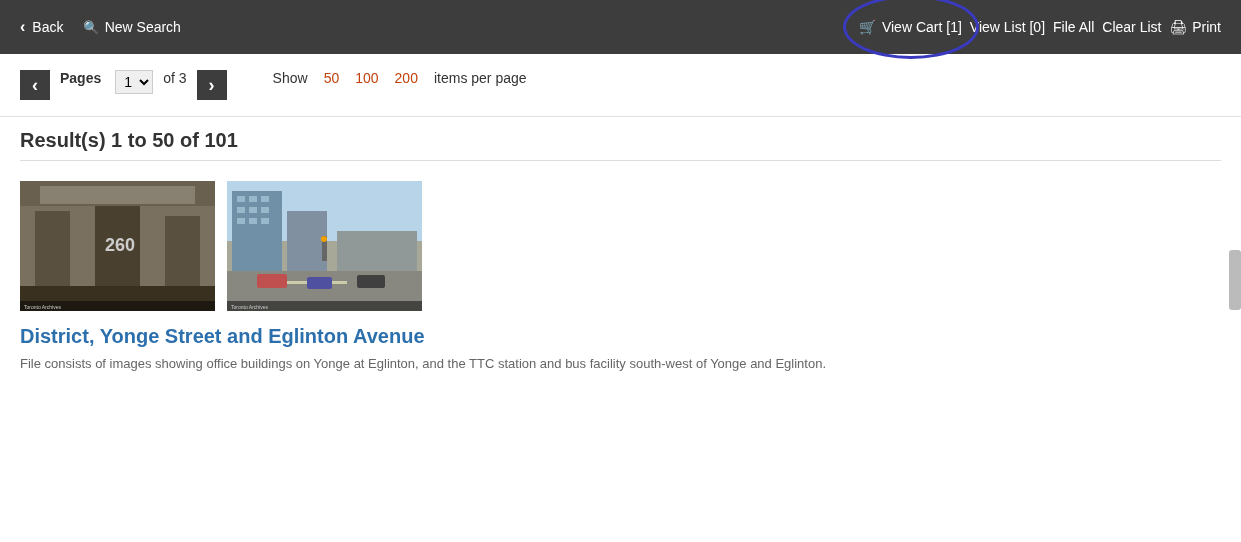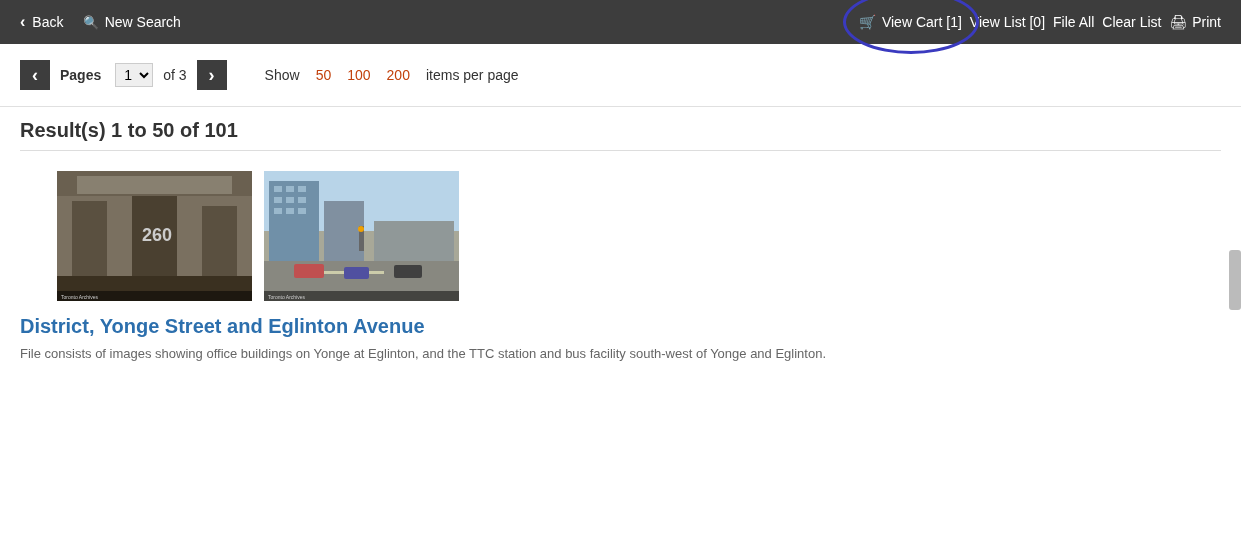--- a/index.html
+++ b/index.html
@@ -4,21 +4,21 @@
   <style>
     * { box-sizing: border-box; margin: 0; padding: 0; }
     body { font-family: Arial, sans-serif; background: #fff; font-size: 14px; color: #333; }
 
     
     .toolbar {
       background: #3d3d3d;
       display: flex;
       align-items: center;
       padding: 0 20px;
-      height: 44px;
+      height: 54px;
       position: relative;
     }
     .toolbar-left {
       display: flex;
       align-items: center;
       gap: 20px;
     }
     .toolbar-right {
       margin-left: auto;
       display: flex;
@@ -51,21 +51,21 @@
       width: 130px;
       height: 58px;
       border: 3px solid #3a3abf;
       border-radius: 50%;
       pointer-events: none;
     }
 
     
     .pagination-bar {
       display: flex;
-      align-items: center;
+      align-items: flex-start;
       padding: 16px 20px;
       gap: 10px;
       border-bottom: 1px solid #e0e0e0;
     }
     .pages-label {
       font-weight: bold;
       margin-right: 4px;
     }
     .page-nav-btn {
       background: #3d3d3d;
@@ -84,21 +84,21 @@
       border: 1px solid #ccc;
       padding: 2px 4px;
       font-size: 14px;
       cursor: pointer;
     }
     .of-pages {
       font-size: 14px;
       color: #333;
     }
     .show-label {
-      margin-left: 28px;
+      margin-left: 36px;
       font-size: 14px;
       color: #333;
     }
     .per-page-link {
       color: #c2410c;
       text-decoration: none;
       font-size: 14px;
       cursor: pointer;
       margin-left: 6px;
     }
@@ -135,21 +135,20 @@
       width: 195px;
       height: 130px;
       background: #888;
       overflow: hidden;
       position: relative;
     }
 
     
     .img-concrete {
       background: #fdba74;
-      margin-left: 37px;
     }
 
     
     .img-street {
       background: #87adbf;
     }
 
     .result-title {
       font-size: 20px;
       color: #2c6fad;

